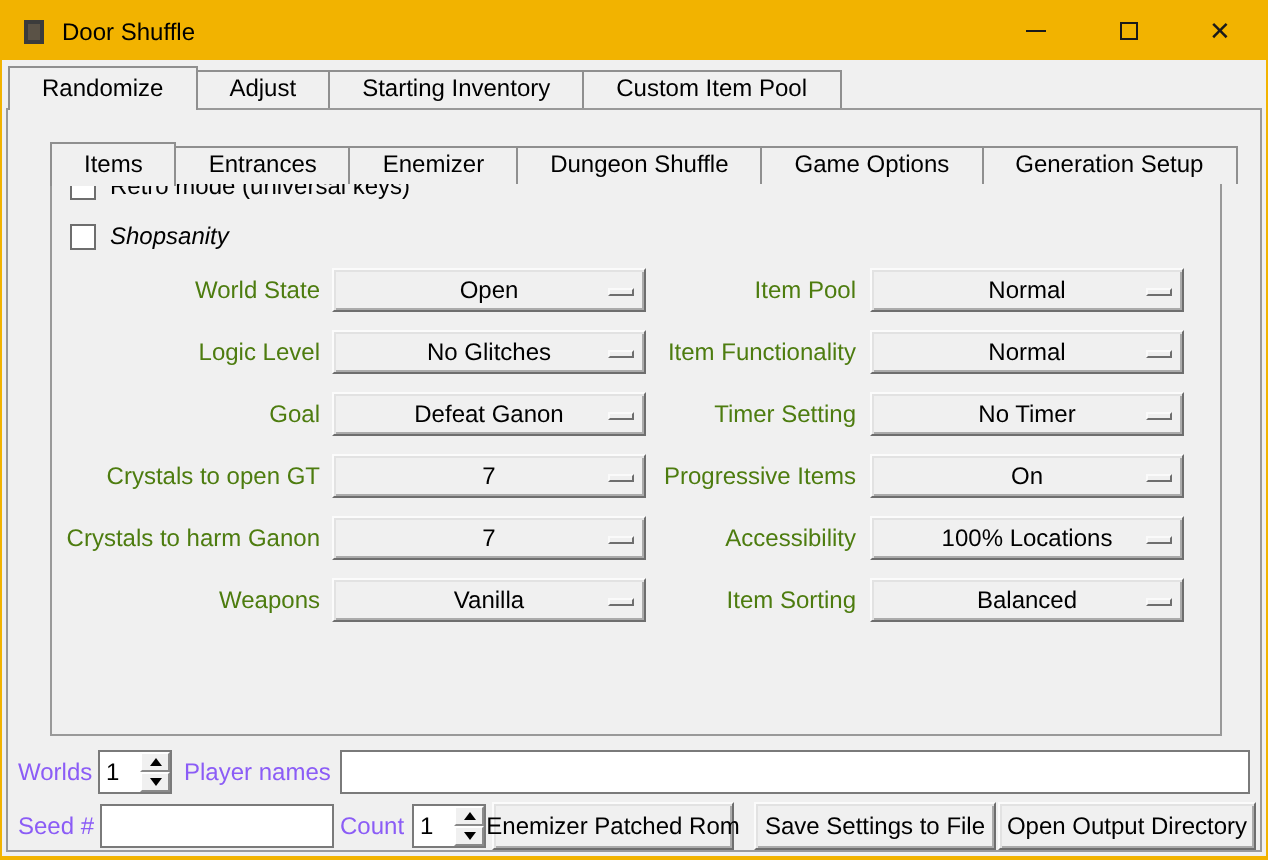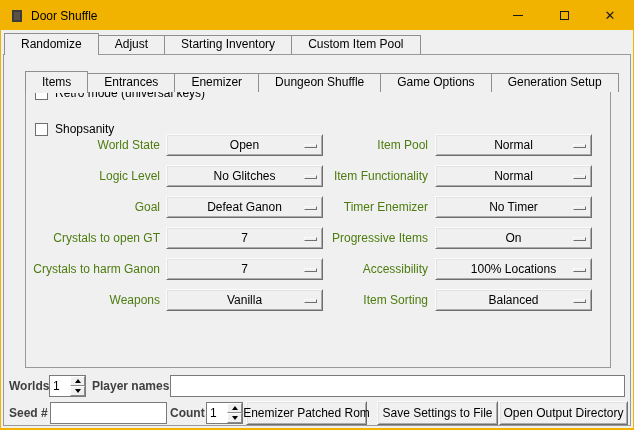--- a/index.html
+++ b/index.html
@@ -73,21 +73,21 @@
   }
   .btn-l { left:140px; width:157px; }
   .btn-r { left:409px; width:157px; }
   .opt-indicator {
     position:absolute; right:5px; top:9px; width:13px; height:4px;
     background:#efefef; box-sizing:border-box;
     border:1px solid; border-color:#fafafa #6e6e6e #6e6e6e #fafafa;
   }
 
   
-  .foot-label { position:absolute; font-size:12px; line-height:22px; color:#404040; white-space:nowrap;font-weight:bold; }
+  .foot-label { position:absolute; font-size:12px; line-height:22px; color:#8b5cf6; white-space:nowrap; }
 
   .entry {
     position:absolute; box-sizing:border-box; height:22px; background:#ffffff;
     border:1px solid #7a7a7a; font-size:12px; padding:0 3px;
     font-family:"Liberation Sans", sans-serif; outline:none;
   }
 
   .spinbox {
     position:absolute; box-sizing:border-box; height:22px; background:#ffffff;
     border:1px solid #7a7a7a; display:flex;
@@ -155,21 +155,21 @@
         <div class="tab">Game Options</div>
         <div class="tab">Generation Setup</div>
       </div>
 
       <div class="inner-pane">
 
         <div class="check-row" style="top:6px;">
           <span class="checkbox"></span>
           <span class="check-label">Retro mode (universal keys)</span>
         </div>
-        <div class="check-row" style="top:42px;">
+        <div class="check-row" style="top:31px;font-style:italic;">
           <span class="checkbox"></span>
           <span class="check-label">Shopsanity</span>
         </div>
 
         <div class="srow" style="top:55px;">
           <span class="lab lab-l">World State</span>
           <div class="opt-btn btn-l">
             <span>Open</span>
             <span class="opt-indicator"></span>
           </div>
@@ -192,21 +192,21 @@
             <span class="opt-indicator"></span>
           </div>
         </div>
 
         <div class="srow" style="top:117px;">
           <span class="lab lab-l">Goal</span>
           <div class="opt-btn btn-l">
             <span>Defeat Ganon</span>
             <span class="opt-indicator"></span>
           </div>
-          <span class="lab lab-r">Timer Enemizer</span>
+          <span class="lab lab-r">Timer Setting</span>
           <div class="opt-btn btn-r">
             <span>No Timer</span>
             <span class="opt-indicator"></span>
           </div>
         </div>
 
         <div class="srow" style="top:148px;">
           <span class="lab lab-l">Crystals to open GT</span>
           <div class="opt-btn btn-l">
             <span>7</span>

